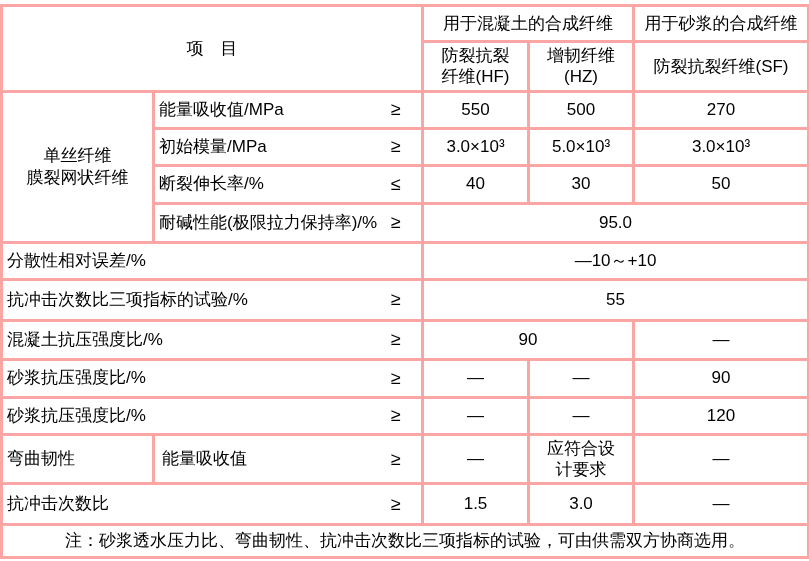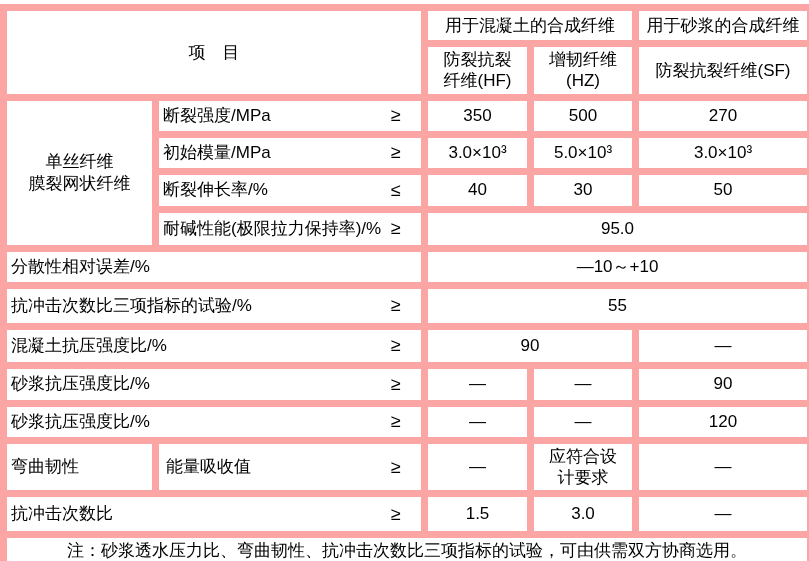--- a/index.html
+++ b/index.html
@@ -9,21 +9,21 @@
     color: #000;
   }
   .page { position: relative; width: 809px; height: 561px; background: #fff; overflow: hidden; }
   table.spec {
     position: absolute; top: 4px; left: 0;
     width: 807px;
     border-collapse: collapse;
     table-layout: fixed;
   }
   td {
-    border: 7px solid #fca5a5;
+    border: 3px solid #fca5a5;
     font-size: 17px;
     line-height: 1.25;
     vertical-align: middle;
     padding: 2px 4px;
     overflow: hidden;
   }
   .c { text-align: center; }
   .pre { white-space: pre-line; }
   .pf { display: flex; justify-content: space-between; align-items: center; width: 100%; }
   .pf .lbl { white-space: nowrap; }
@@ -60,25 +60,25 @@
         <td class="c pre">增韧纤维
 (HZ)</td>
         <td class="c">防裂抗裂纤维(SF)</td>
       </tr>
 
       <tr class="r3">
         <td class="c pre" rowspan="4">单丝纤维
 膜裂网状纤维</td>
         <td>
           <div class="pf">
-            <span class="lbl">断裂强度/MPa</span>
-            <span class="sym">≥</span>
-          </div>
-        </td>
-        <td class="c">350</td>
+            <span class="lbl">能量吸收值/MPa</span>
+            <span class="sym">≥</span>
+          </div>
+        </td>
+        <td class="c">550</td>
         <td class="c">500</td>
         <td class="c">270</td>
       </tr>
 
       <tr class="r4">
         <td>
           <div class="pf">
             <span class="lbl">初始模量/MPa</span>
             <span class="sym">≥</span>
           </div>

